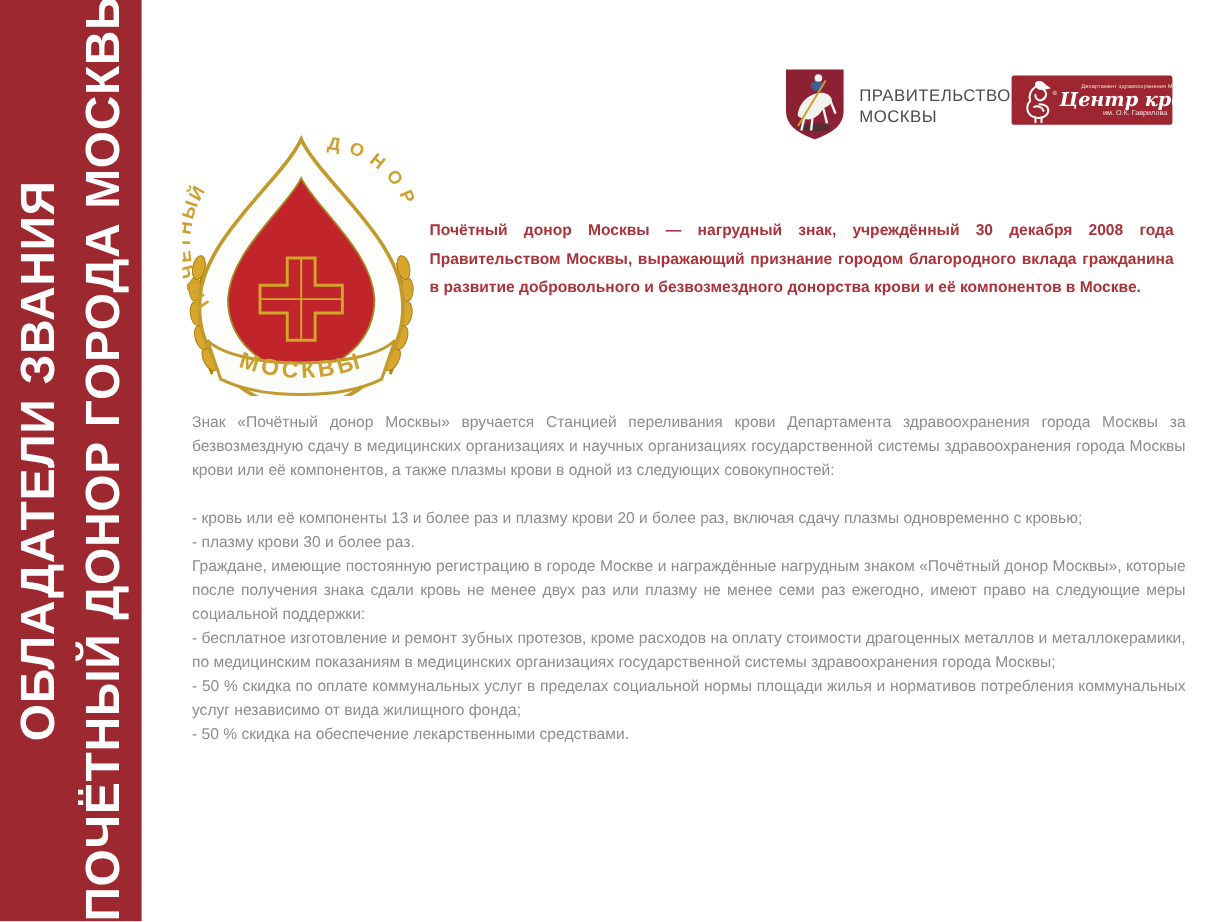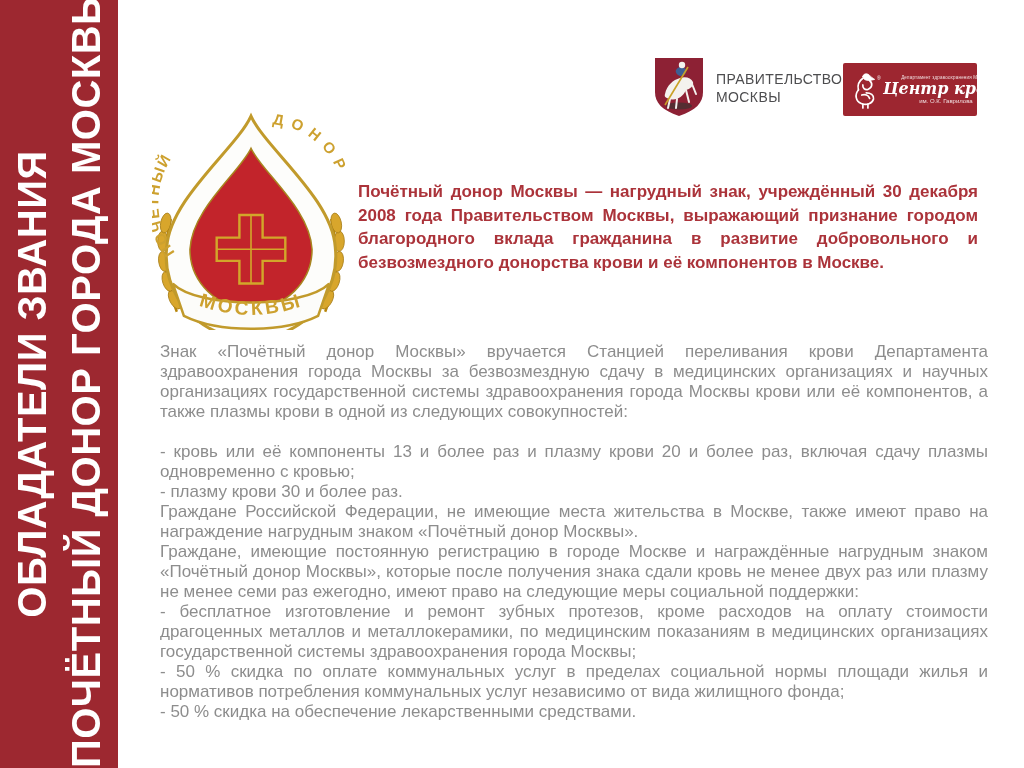--- a/index.html
+++ b/index.html
@@ -11,40 +11,40 @@
   .sidebar-text{position:absolute;left:0;top:768px;width:768px;height:118px;
     transform-origin:0 0;transform:rotate(-90deg);
     display:flex;flex-direction:column;justify-content:center;
     text-align:center;color:#ffffff;font-weight:700;}
   .sidebar-line{font-size:40px;line-height:54px;white-space:nowrap;letter-spacing:0.5px;}
 
   
   .gov-logo{position:absolute;left:652px;top:56px;width:54px;height:62px;}
   .gov-name{position:absolute;left:716px;top:71px;color:#4d4d4f;font-size:14px;
     line-height:17.5px;letter-spacing:0.4px;font-weight:400;}
-  .blood-logo{position:absolute;left:843px;top:63px;width:134px;height:53px;background:#9d2630;
+  .blood-logo{position:absolute;left:843px;top:63px;width:134px;height:41px;background:#9d2630;
     border-radius:2px;display:flex;align-items:center;padding:0 6px;box-sizing:border-box;color:#fff;}
   .blood-logo .pelican{flex:0 0 auto;margin-right:4px;}
   .blood-col{display:flex;flex-direction:column;align-items:center;flex:1;}
   .blood-dept{font-size:4.5px;letter-spacing:0.2px;opacity:.85;white-space:nowrap;}
   .blood-name{font-family:"DejaVu Serif",serif;font-style:italic;font-weight:700;
     font-size:16px;line-height:18px;white-space:nowrap;}
   .blood-after{font-size:6px;opacity:.85;white-space:nowrap;}
   .reg-mark{position:absolute;left:34px;top:12px;font-size:5px;color:#fff;}
 
   
   .badge{position:absolute;left:152px;top:110px;width:198px;height:220px;}
 
   
   .intro{position:absolute;left:358px;top:180px;width:620px;color:#ab333a;
-    font-size:17px;line-height:23.5px;font-weight:700;text-align:justify;}
+    font-size:13px;line-height:23.5px;font-weight:700;text-align:justify;}
 
   
   .body-text{position:absolute;left:160px;top:342px;width:828px;color:#8d8d8d;
-    font-size:17px;line-height:20px;text-align:justify;}
+    font-size:13px;line-height:20px;text-align:justify;}
   .body-text p{margin:0;}
   .body-text p.gap-after{margin-bottom:20px;}
 </style>
 </head>
 <body>
 
 <div class="slide">
 
   <div class="sidebar"></div>
   <div class="sidebar-text">
@@ -131,20 +131,19 @@
       <textPath href="#arcB" startOffset="50%">МОСКВЫ</textPath>
     </text>
   </svg>
 
   <div class="intro">Почётный донор Москвы — нагрудный знак, учреждённый 30 декабря 2008 года Правительством Москвы, выражающий признание городом благородного вклада гражданина в развитие добровольного и безвозмездного донорства крови и её компонентов в Москве.</div>
 
   <div class="body-text">
     <p class="gap-after">Знак «Почётный донор Москвы» вручается Станцией переливания крови Департамента здравоохранения города Москвы за безвозмездную сдачу в медицинских организациях и научных организациях государственной системы здравоохранения города Москвы крови или её компонентов, а также плазмы крови в одной из следующих совокупностей:</p>
     <p>- кровь или её компоненты 13 и более раз и плазму крови 20 и более раз, включая сдачу плазмы одновременно с кровью;</p>
     <p>-  плазму крови 30 и более раз.</p>
-    <p>Граждане Российской Федерации, не имеющие места жительства в Москве, также имеют право на награждение нагрудным знаком «Почётный донор Москвы».</p>
     <p>Граждане, имеющие постоянную регистрацию в городе Москве и награждённые нагрудным знаком «Почётный донор Москвы», которые после получения знака сдали кровь не менее двух раз или плазму не менее семи раз ежегодно, имеют право на следующие меры социальной поддержки:</p>
     <p>- бесплатное изготовление и ремонт зубных протезов, кроме расходов на оплату стоимости драгоценных металлов и металлокерамики, по медицинским показаниям в медицинских организациях государственной системы здравоохранения города Москвы;</p>
     <p>- 50 % скидка по оплате коммунальных услуг в пределах социальной нормы площади жилья и нормативов потребления коммунальных услуг независимо от вида жилищного фонда;</p>
     <p>- 50 % скидка на обеспечение лекарственными средствами.</p>
   </div>
 
 </div>
 
 </body></html>

